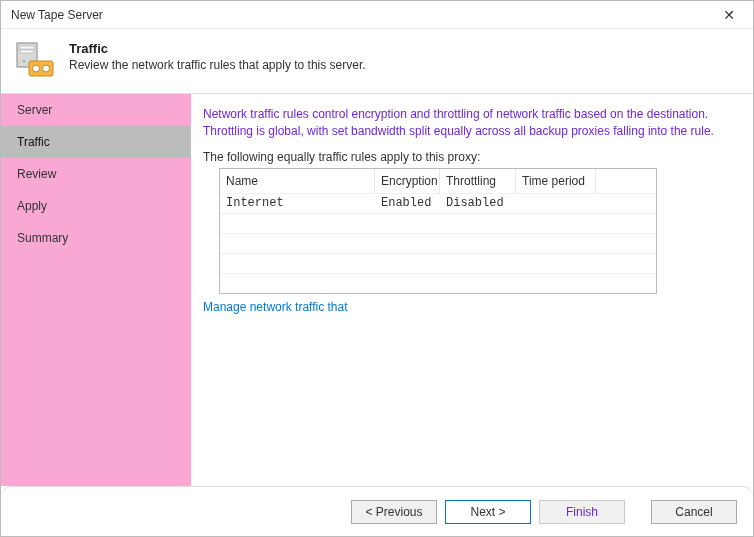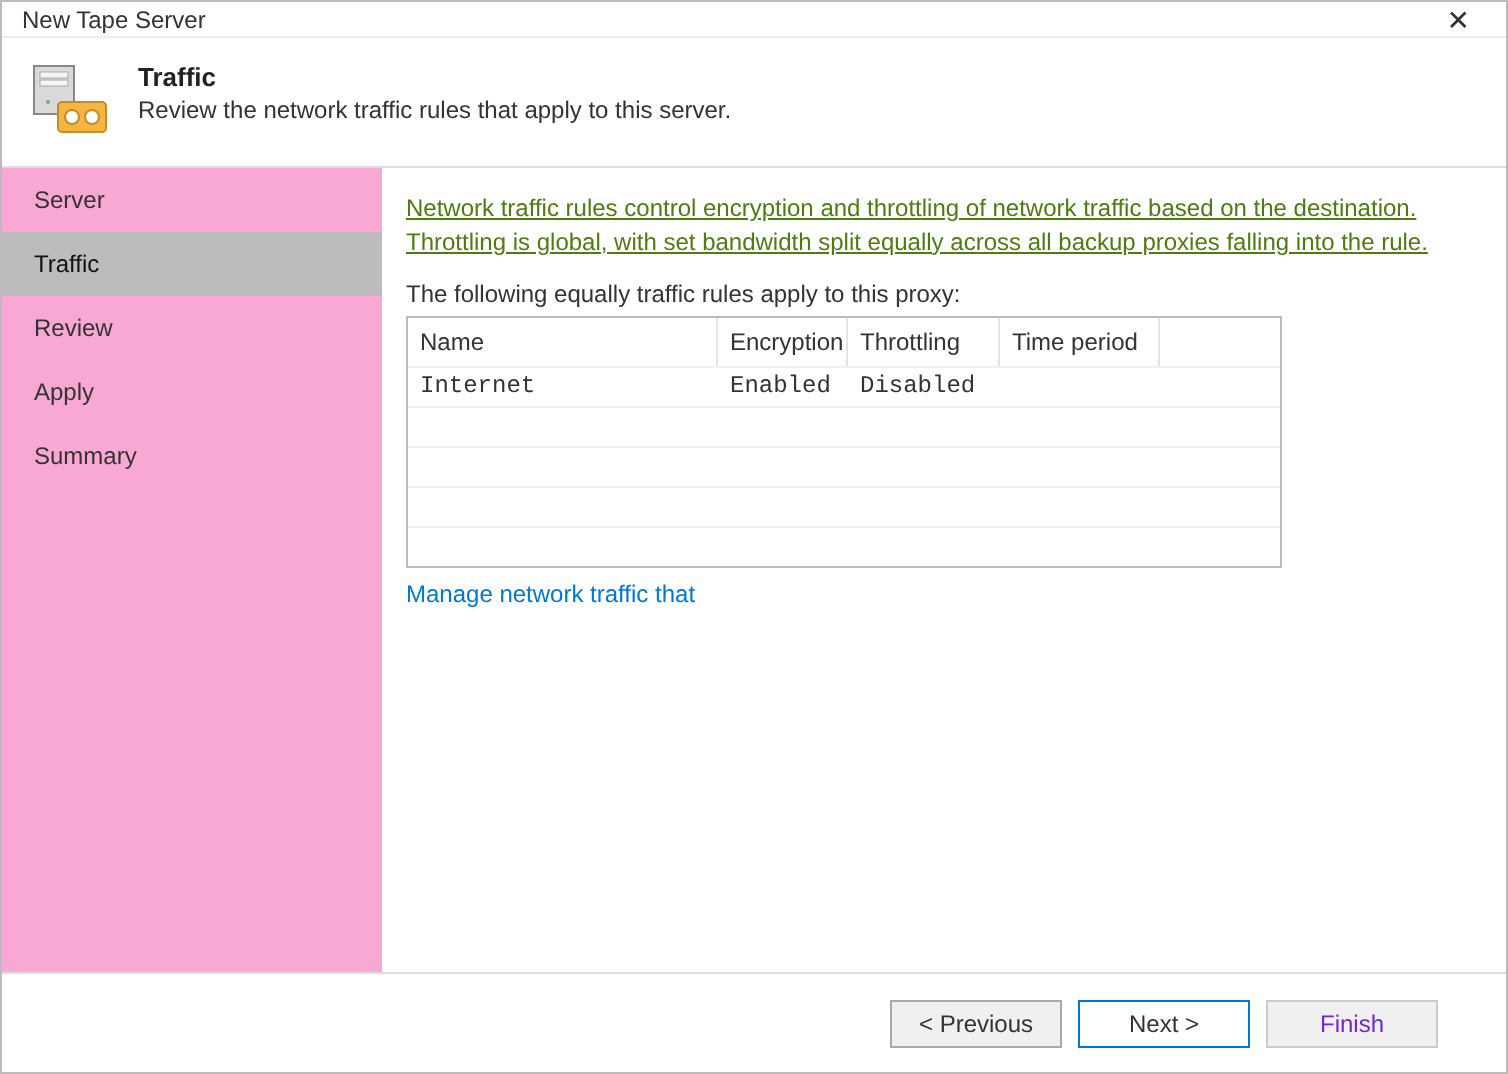--- a/index.html
+++ b/index.html
@@ -16,21 +16,21 @@
     .window {
       width: 754px;
       height: 537px;
       border: 1px solid #bbb;
       background: #fff;
       display: flex;
       flex-direction: column;
       position: relative;
     }
     .titlebar {
-      height: 18px;
+      height: 28px;
       display: flex;
       align-items: center;
       justify-content: space-between;
       padding: 0 10px 0 10px;
       border-bottom: 1px solid #eee;
     }
     .titlebar-title {
       font-size: 12px;
       color: #333;
     }
@@ -87,34 +87,34 @@
       color: #111;
     }
     .main-panel {
       flex: 1;
       padding: 12px 16px 0 12px;
       border-top: 1px solid #ddd;
       background: #fff;
     }
     .description {
       font-size: 12px;
-      color: #4d7c0f;
+      color: #6d28d9;
       line-height: 1.4;
       margin-bottom: 10px;
-      text-decoration: underline;
     }
     .list-label {
       font-size: 12px;
       margin-bottom: 4px;
       color: #333;
     }
     .table-row-wrap {
       display: flex;
       gap: 8px;
       align-items: flex-start;
+      margin-left: 16px;
     }
     .table-container {
       border: 1px solid #bbb;
       width: 438px;
       background: #fff;
     }
     .table-header {
       display: flex;
       height: 24px;
       align-items: center;
@@ -169,20 +169,21 @@
     }
     .footer {
       height: 50px;
       border-top: 1px solid #ddd;
       display: flex;
       align-items: center;
       justify-content: flex-end;
       padding: 0 16px;
       gap: 8px;
       background: #fff;
+      border-radius: 11px;
     }
     .footer-btn {
       width: 86px;
       height: 24px;
       border: 1px solid #aaa;
       background: #f0f0f0;
       font-size: 12px;
       text-align: center;
       line-height: 22px;
       cursor: default;
@@ -279,15 +280,16 @@
 
       <a class="manage-link">Manage network traffic that</a>
     </div>
   </div>
 
   <div class="footer">
     <div class="footer-btn">&lt; Previous</div>
     <div class="footer-btn primary">Next &gt;</div>
     <div class="footer-btn disabled">Finish</div>
     <div class="footer-gap"></div>
+    <div class="footer-btn">Cancel</div>
   </div>
 
 </div>
 
 </body></html>

